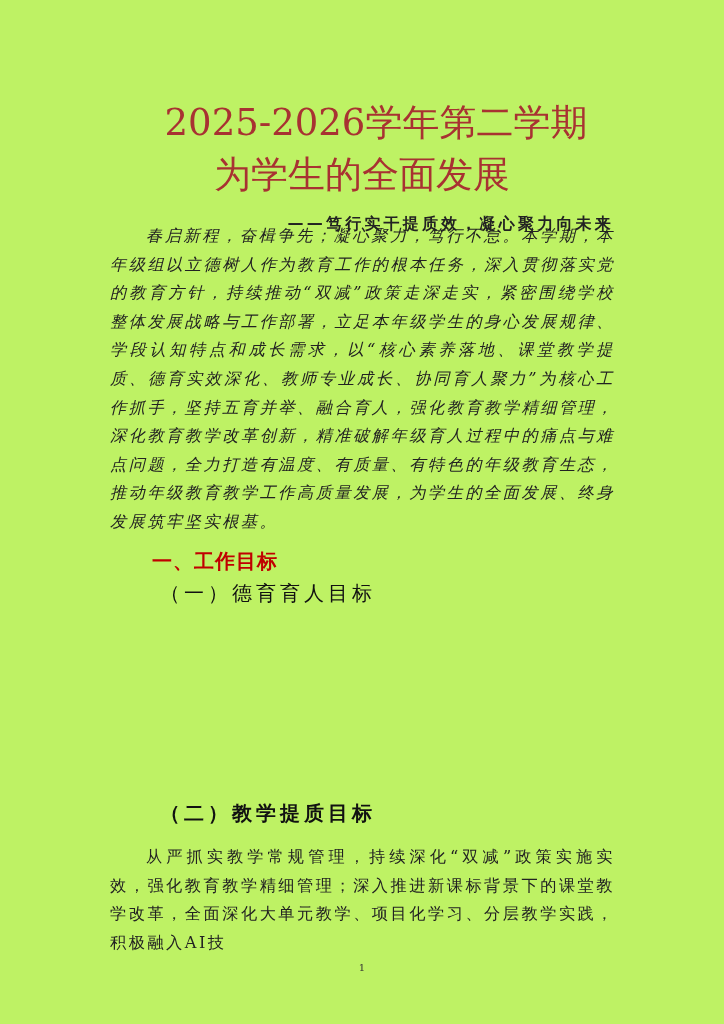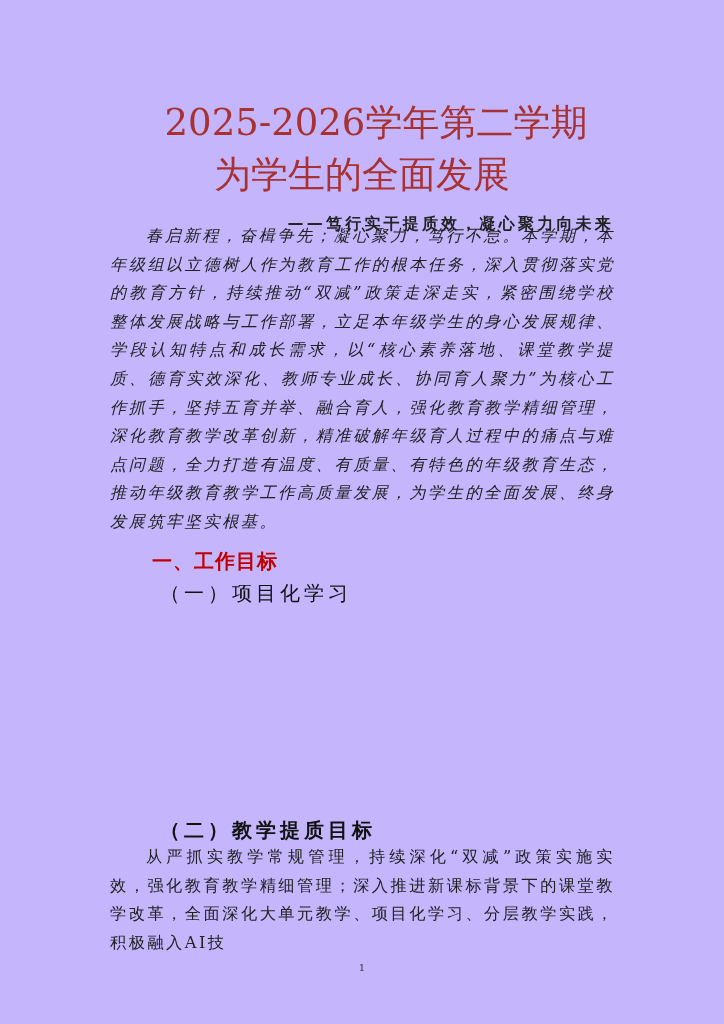--- a/index.html
+++ b/index.html
@@ -1,17 +1,17 @@
 <!DOCTYPE html>
 <html><head>
   <meta charset="utf-8">
   <style>
     html, body { margin: 0; padding: 0; background: #ffffff; }
     body { width: 724px; height: 1024px; position: relative; overflow: hidden; }
-    .page { position: absolute; left: 0; top: 0; width: 724px; height: 1024px; background: #c4b5fd; }
+    .page { position: absolute; left: 0; top: 0; width: 724px; height: 1024px; background: #bef264; }
     .title {
       position: absolute; left: 0; width: 724px; text-align: center;
       font-family: "DejaVu Serif", serif; color: #a83232;
       font-size: 37px; letter-spacing: 0px; line-height: 1;
     }
     .title1 { top: 104px; left: 14px; }
     .title2 { top: 156px; }
     .subtitle {
       position: absolute; top: 205px; right: 110px;
       font-family: "DejaVu Serif", serif; font-size: 16px; color: #222;
@@ -30,37 +30,37 @@
       position: absolute; top: 548px; left: 152px;
       font-family: "DejaVu Sans", sans-serif; font-size: 20px; font-weight: bold;
       color: #c00000; letter-spacing: 1px;
     }
     .h2 {
       position: absolute; left: 160px;
       font-family: "DejaVu Serif", serif; font-size: 20px; color: #111;
       letter-spacing: 4px;
     }
     .h2a { top: 580px; }
-    .h2b { top: 800px; font-weight: bold; margin-top: 17px; }
+    .h2b { top: 800px; font-weight: bold; }
     .pagenum {
       position: absolute; top: 962px; left: 0; width: 724px; text-align: center;
       font-family: "DejaVu Serif", serif; font-size: 10px; color: #333;
     }
   </style>
 </head>
 <body>
 
 <div class="page">
   <div class="title title1">2025-2026学年第二学期</div>
   <div class="title title2">为学生的全面发展</div>
   <div class="subtitle">——笃行实干提质效，凝心聚力向未来</div>
 
   <p class="para p1">春启新程，奋楫争先；凝心聚力，笃行不怠。本学期，本年级组以立德树人作为教育工作的根本任务，深入贯彻落实党的教育方针，持续推动“双减”政策走深走实，紧密围绕学校整体发展战略与工作部署，立足本年级学生的身心发展规律、学段认知特点和成长需求，以“核心素养落地、课堂教学提质、德育实效深化、教师专业成长、协同育人聚力”为核心工作抓手，坚持五育并举、融合育人，强化教育教学精细管理，深化教育教学改革创新，精准破解年级育人过程中的痛点与难点问题，全力打造有温度、有质量、有特色的年级教育生态，推动年级教育教学工作高质量发展，为学生的全面发展、终身发展筑牢坚实根基。</p>
 
   <div class="h1">一、工作目标</div>
 
-  <div class="h2 h2a">（一）项目化学习</div>
+  <div class="h2 h2a">（一）德育育人目标</div>
 
   <div class="h2 h2b">（二）教学提质目标</div>
   <p class="para p3">从严抓实教学常规管理，持续深化“双减”政策实施实效，强化教育教学精细管理；深入推进新课标背景下的课堂教学改革，全面深化大单元教学、项目化学习、分层教学实践，积极融入AI技</p>
 
   <div class="pagenum">1</div>
 </div>
 
 </body></html>

